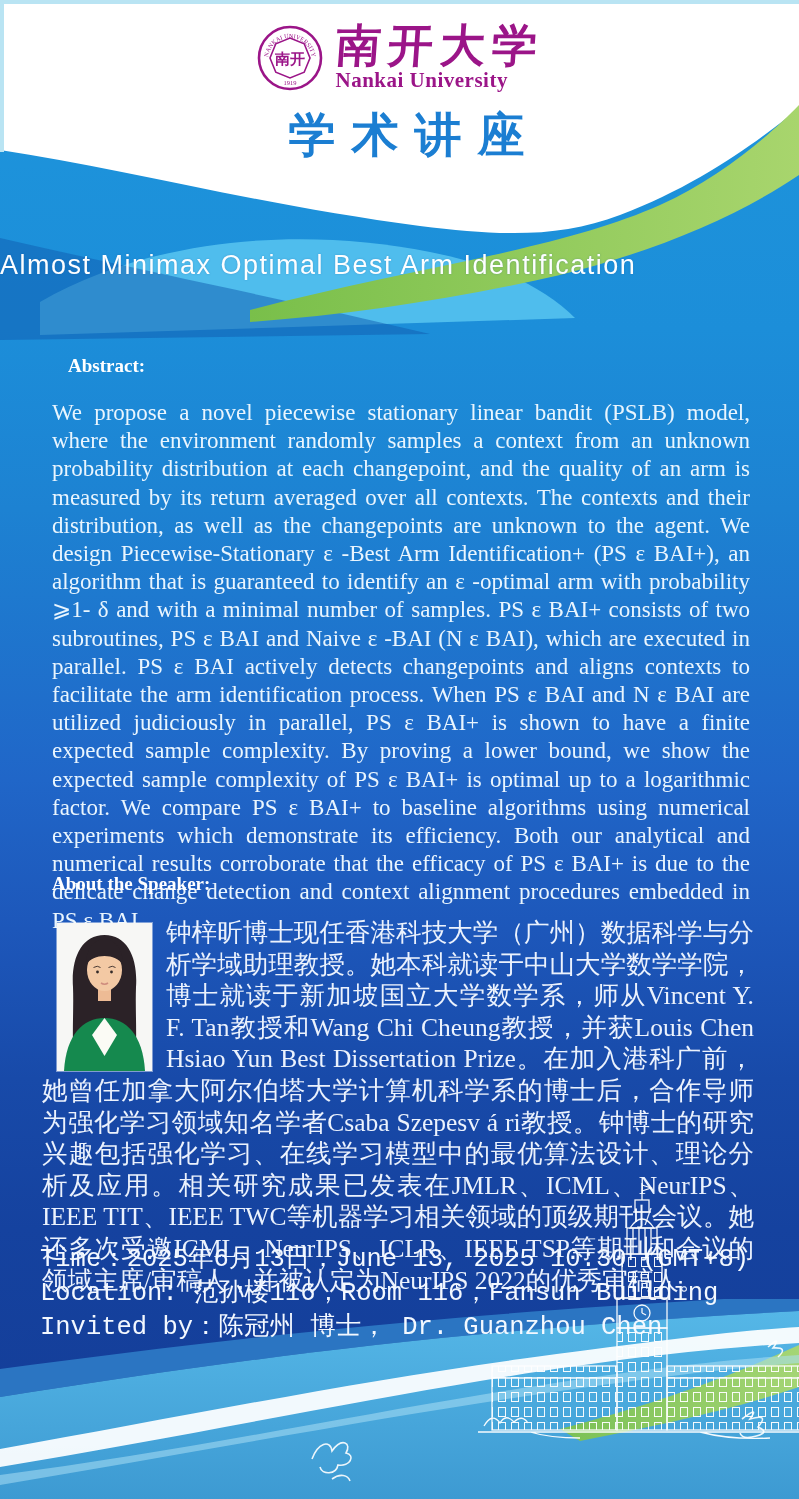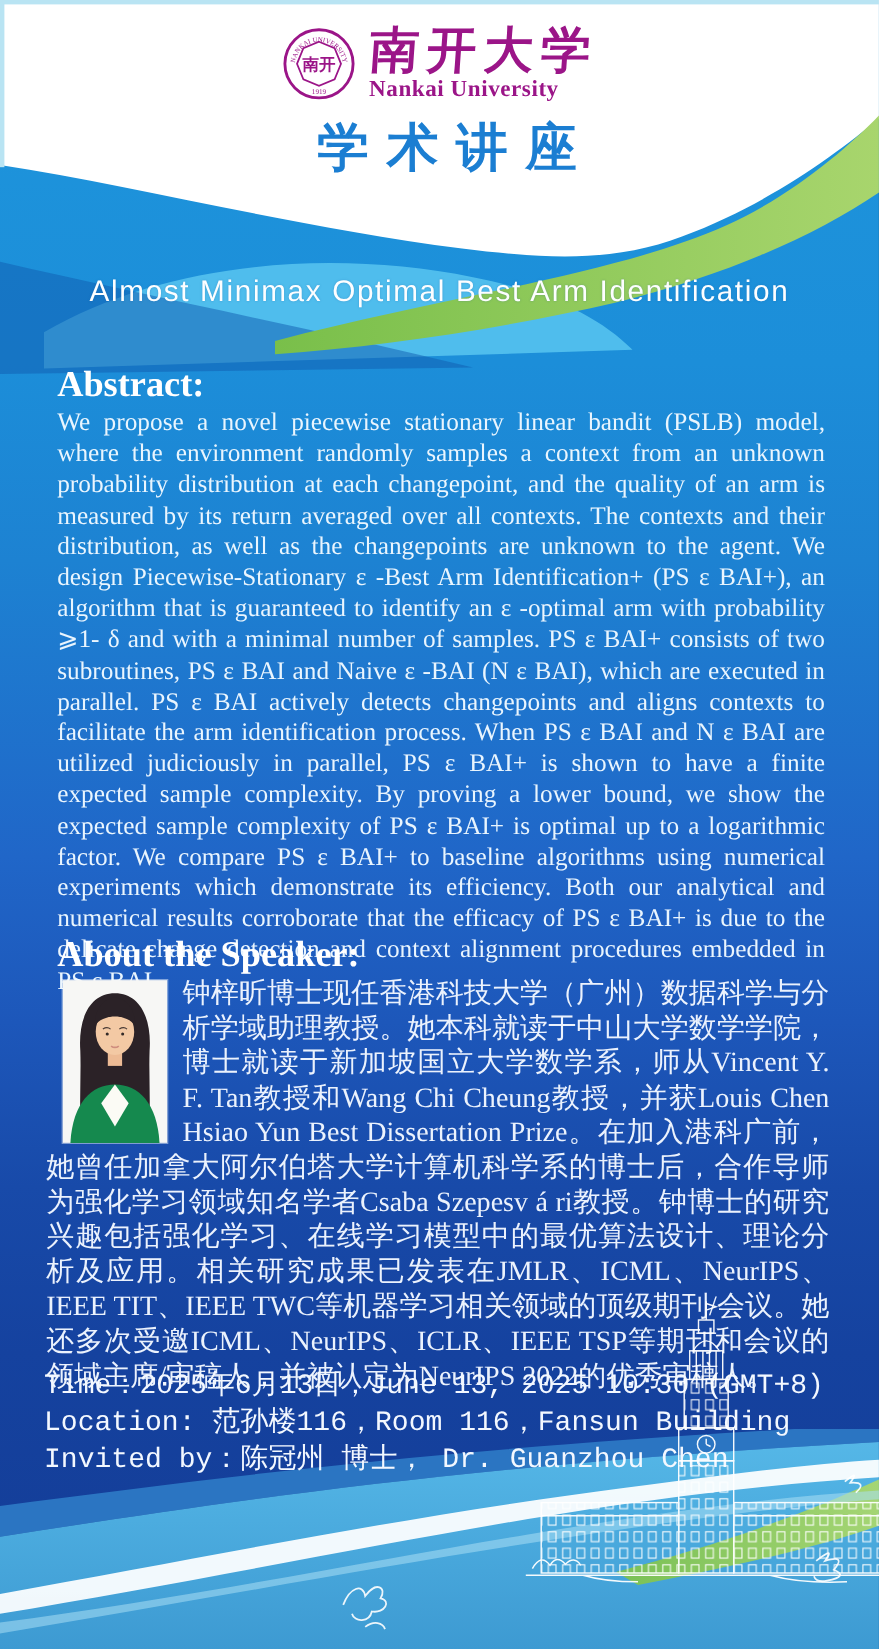--- a/index.html
+++ b/index.html
@@ -16,26 +16,26 @@
   .edge-left{position:absolute;top:0;left:0;width:4px;height:152px;background:#b9e4f3;z-index:6}
 
   .header-content{position:absolute;top:0;left:0;right:0;z-index:3;text-align:center}
   .logo-row{display:flex;justify-content:center;align-items:center;gap:12px;padding-top:22px}
   .seal{width:68px;height:68px}
   .logo-text{text-align:left}
   .uni-cn{font-size:45px;line-height:48px;font-weight:bold;color:#9b1588;letter-spacing:7px;transform:skewX(-4deg)}
   .uni-en{font-size:21px;font-weight:bold;color:#9b1588;letter-spacing:.5px;margin-top:-2px}
   .event-type{margin:16px 16px 0;font-size:47px;line-height:52px;font-weight:bold;color:#1b7ed2;letter-spacing:16px;padding-left:30px;font-family:"Liberation Serif",serif}
 
-  .talk-title{position:absolute;top:241px;left:0;right:0;z-index:3;text-align:center;
+  .talk-title{position:absolute;top:241px;left:0;right:0;z-index:3;
     font-family:"Liberation Sans",sans-serif;font-weight:400;font-size:27px;line-height:49px;
     letter-spacing:1.5px;color:#fdfeff;text-shadow:0 0 2px rgba(30,90,160,.35)}
 
   .abstract{position:absolute;left:52px;width:698px;top:333px;z-index:3;color:#fff}
-  .abstract h2,.speaker h2{margin:0;font-size:33px;line-height:34px;font-weight:bold;color:#ffffff}
+  .abstract h2,.speaker h2{margin:16px;font-size:19px;line-height:34px;font-weight:bold;color:#ffffff}
   .abstract p{margin:3px 0 0;font-size:23px;line-height:28.2px;text-align:justify;color:#e9f5fe}
 
   .speaker{position:absolute;left:42px;width:712px;top:851px;z-index:3}
   .speaker h2{margin-left:10px}
   .photo{float:left;width:95px;height:148px;margin:6px 14px 2px 15px;box-shadow:0 0 0 1px rgba(255,255,255,.45)}
   .bio{margin:2px 0 0;font-size:25.5px;line-height:31.6px;text-align:justify;color:#ebf2fd}
 
   .details{position:absolute;left:40px;top:1243px;z-index:3;
     font-family:"Liberation Mono","DejaVu Sans Mono",monospace;
     font-size:25.5px;line-height:34px;color:#f3f8ff;white-space:nowrap}

